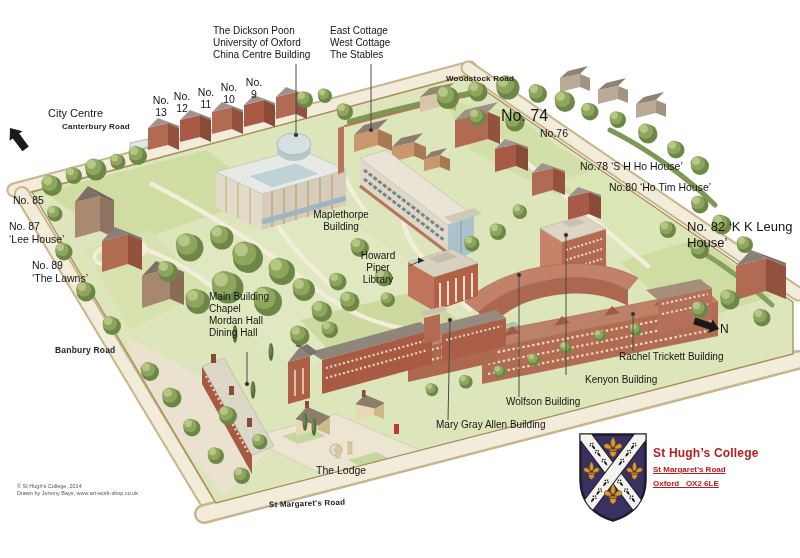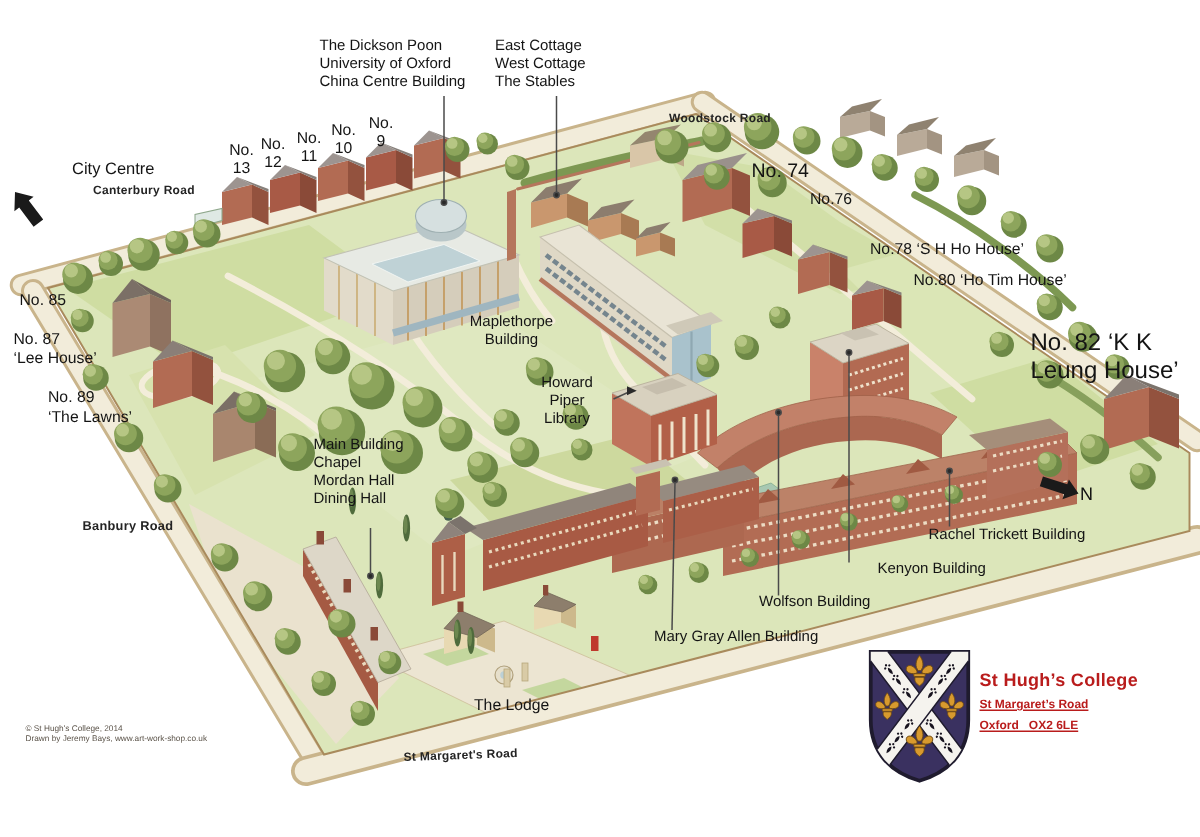--- a/index.html
+++ b/index.html
@@ -464,25 +464,25 @@
 13</div>
 <div class="num" style="left:168px;top:91px;width:28px">No.
 12</div>
 <div class="num" style="left:192px;top:87px;width:28px">No.
 11</div>
 <div class="num" style="left:215px;top:82px;width:28px">No.
 10</div>
 <div class="num" style="left:240px;top:77px;width:28px">No.
 9</div>
 
-<div class="lbl" style="left:501px;top:106px;font-size:13px">No. 74</div>
+<div class="lbl" style="left:501px;top:106px;font-size:16px">No. 74</div>
 <div class="lbl" style="left:540px;top:127px;font-size:10.5px">No.76</div>
 <div class="lbl" style="left:580px;top:160px;font-size:10.5px">No.78 ‘S H Ho House’</div>
 <div class="lbl" style="left:609px;top:181px;font-size:10.5px">No.80 ‘Ho Tim House’</div>
-<div class="lbl" style="left:687px;top:219px;font-size:16px">No. 82 ‘K K Leung House’</div>
+<div class="lbl" style="left:687px;top:219px;font-size:13px">No. 82 ‘K K Leung House’</div>
 
 <div class="lbl" style="left:13px;top:194px;font-size:10.5px">No. 85</div>
 <div class="lbl" style="left:9px;top:220px;font-size:10.5px">No. 87
 ‘Lee House’</div>
 <div class="lbl" style="left:32px;top:259px;font-size:10.5px">No. 89
 ‘The Lawns’</div>
 
 <div class="lbl ctr" style="left:348px;top:250px;width:60px">Howard Piper
 Library</div>
 <div class="lbl ctr" style="left:303px;top:209px;width:76px">Maplethorpe

